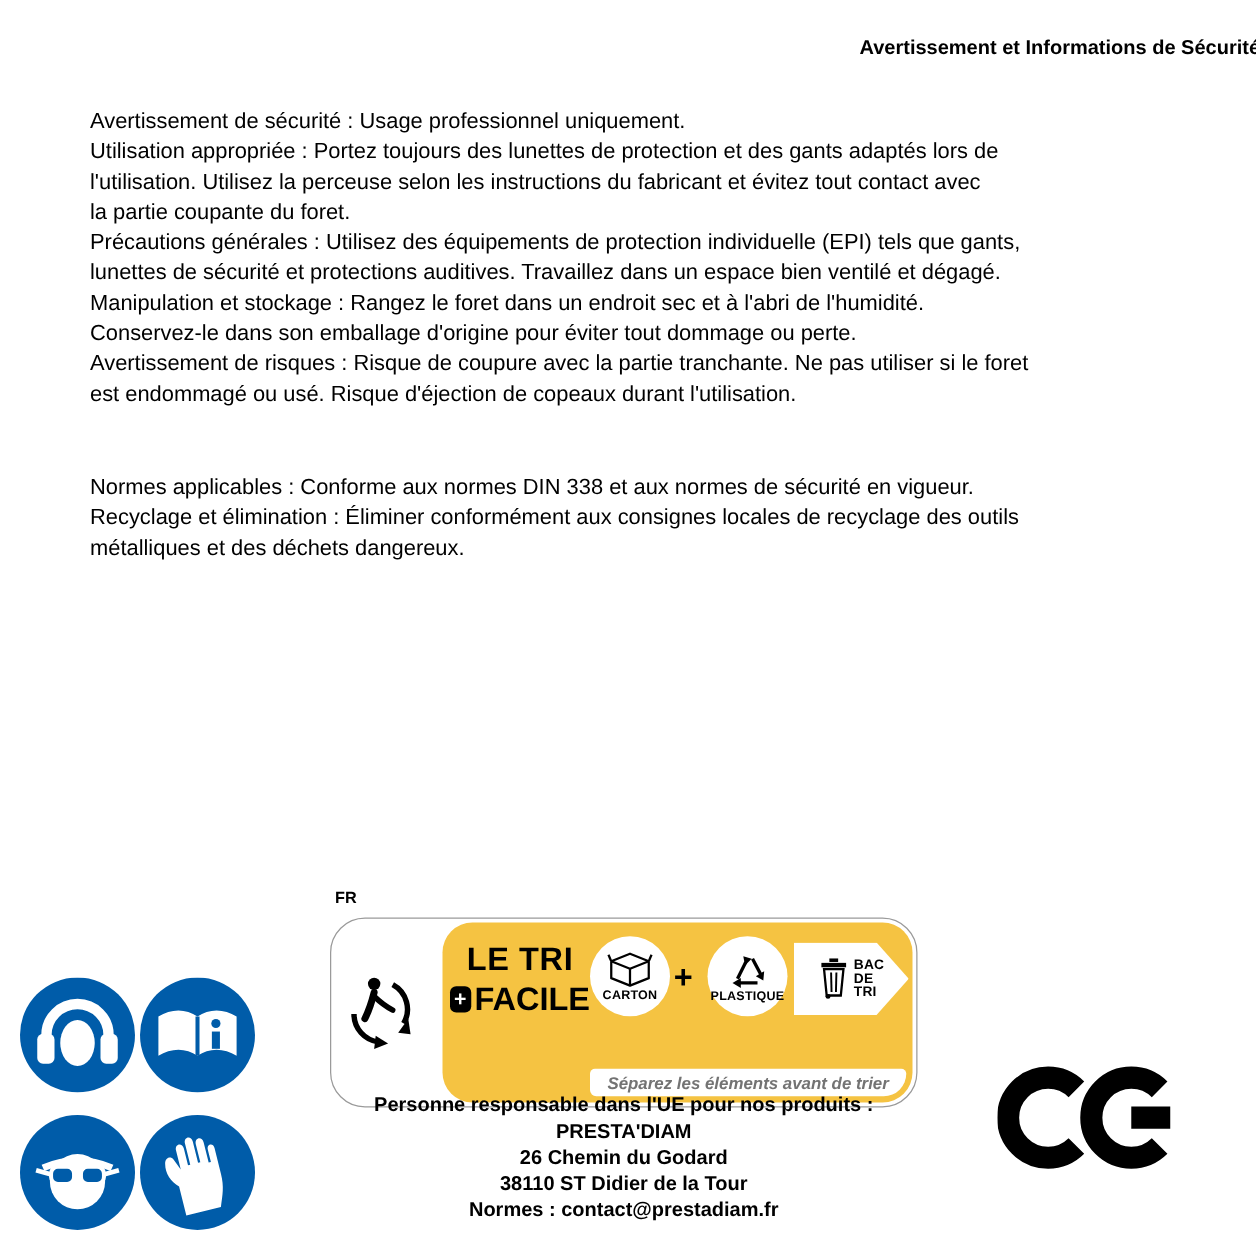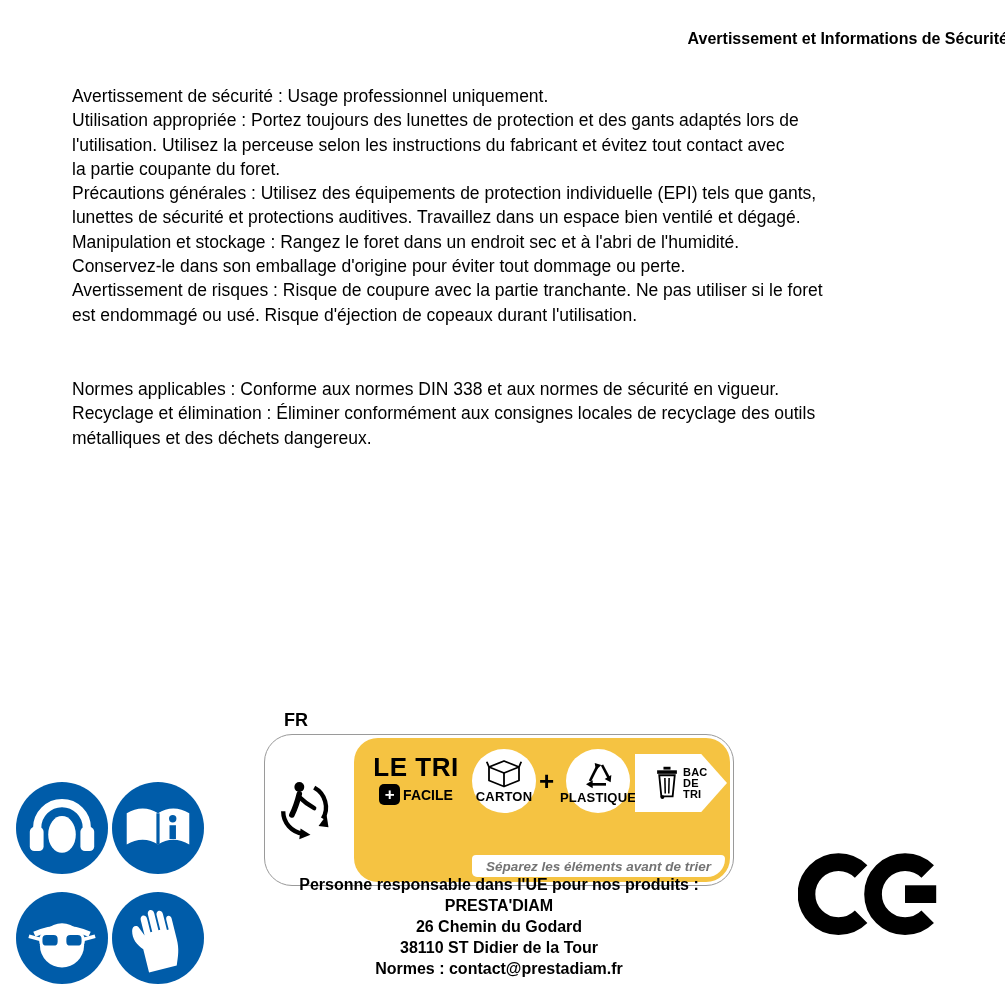--- a/index.html
+++ b/index.html
@@ -19,22 +19,22 @@
   .body-text {
     position:absolute; left:72px; width:880px;
     font-size:17.5px; line-height:24.3px;
     white-space:pre-line;
   }
   .para-1 { top:84px; }
   .para-2 { top:377px; }
 
   
   .fr-code {
-    position:absolute; left:284px; top:710px;
-    font-size:18px; font-weight:bold;
+    position:absolute; left:268px; top:710px;
+    font-size:13px; font-weight:bold;
   }
   .tri-label {
     position:absolute; left:264px; top:734px; width:470px; height:152px;
     background:#fff; border:1.5px solid #9a9a9a; border-radius:28px;
     display:flex; overflow:hidden;
   }
   .triman-zone {
     flex:0 0 86px; display:flex; align-items:center; justify-content:center;
   }
   .triman-zone svg { width:62px; height:76px; }
@@ -44,31 +44,31 @@
   .letri-block {
     position:absolute; left:6px; top:16px; width:112px; text-align:center;
   }
   .letri-line1 { font-size:26px; font-weight:800; letter-spacing:0.5px; line-height:27px; }
   .letri-line2 { display:flex; align-items:center; justify-content:center; gap:3px; margin-top:3px; }
   .plus-box {
     width:21px; height:21px; background:#000; color:#fff; border-radius:5px;
     display:flex; align-items:center; justify-content:center;
     font-size:17px; font-weight:bold; line-height:1;
   }
-  .letri-line2 .facile { font-size:14px; font-weight:800; }
+  .letri-line2 .facile { font-size:26px; font-weight:800; }
 
   .mat-circle {
     position:absolute; top:11px; width:64px; height:64px;
     background:#fff; border-radius:50%;
     display:flex; flex-direction:column; align-items:center; justify-content:center;
   }
   .mat-carton { left:118px; }
   .mat-plastique { left:212px; }
   .mat-circle svg { display:block; }
-  .mat-label { font-size:13px; font-weight:bold; letter-spacing:0.2px; margin-top:1px; }
+  .mat-label { font-size:10px; font-weight:bold; letter-spacing:0.2px; margin-top:1px; }
 
   .mid-plus {
     position:absolute; left:185px; top:28px;
     font-size:26px; font-weight:bold;
   }
 
   .bin-pennant {
     position:absolute; left:281px; top:16px; width:92px; height:58px;
     background:#fff;
     clip-path:polygon(0 0, 72% 0, 100% 50%, 72% 100%, 0 100%);

